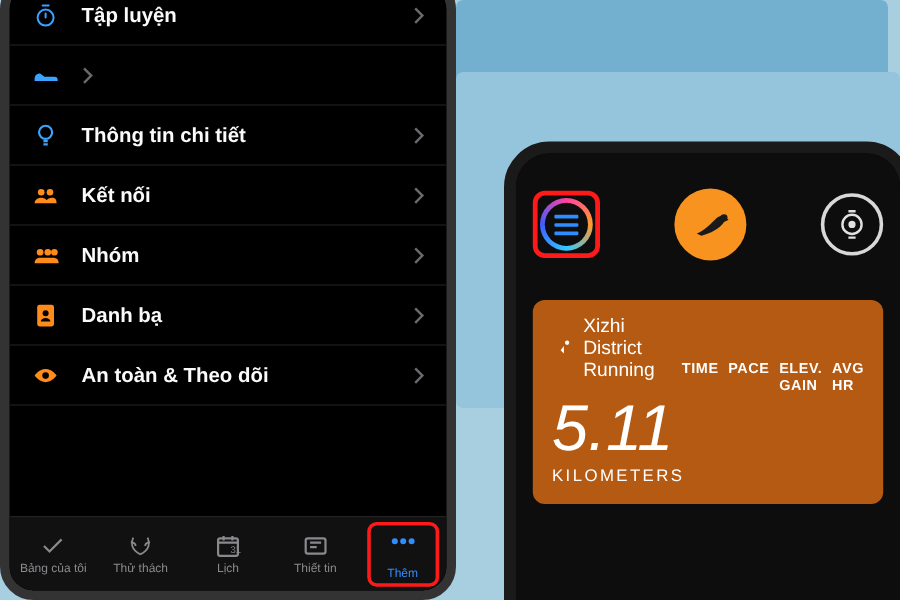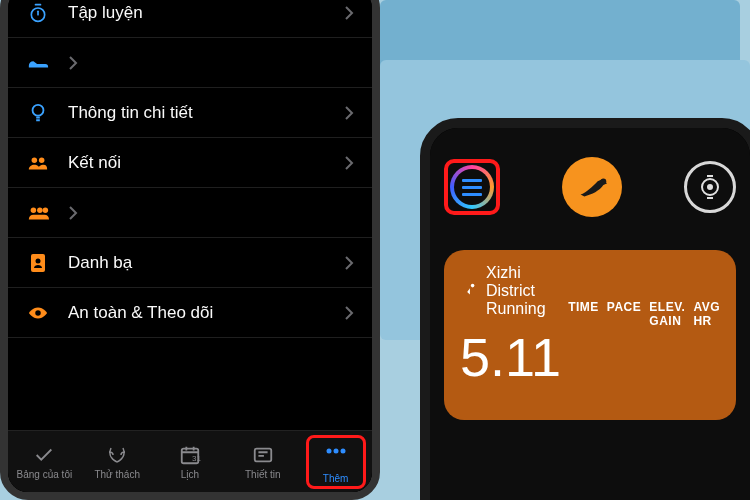--- a/index.html
+++ b/index.html
@@ -58,21 +58,21 @@
   .menu-item .mi-icon {
     width: 24px; height: 24px;
     display: flex; align-items: center; justify-content: center;
     margin-right: 18px;
     color: #3aa2ff;
   }
   .menu-item .mi-icon.orange { color: #ff8c1a; }
   .menu-item .mi-label {
     flex: 1;
     font-size: 17px;
-    font-weight: 400;
+    font-weight: 700;
     color: #fafafa;
   }
   .menu-item .chevron {
     color: #6a6a6e;
   }
   .tabbar {
     height: 62px;
     background: #111;
     display: flex;
     align-items: center;
@@ -167,39 +167,40 @@
     width: 52px; height: 52px;
     border: 3px solid #d8d8d8;
     border-radius: 50%;
     display: flex; align-items: center; justify-content: center;
     color: #e0e0e0;
   }
 
   .card {
     margin: 32px 14px 0 14px;
     background: #b45a12;
-    border-radius: 20px;
+    border-radius: 10px;
     color: #fff;
     padding: 14px 16px;
     display: flex;
     gap: 10px;
     min-height: 170px;
   }
   .card-left {
     min-width: 0;
   }
   .card-title-row {
     display: flex; align-items: center; gap: 8px;
     font-size: 16px;
     margin-bottom: 12px;
   }
   .card-metric {
     font-size: 54px;
     font-weight: 400;
     line-height: 1;
+    font-style: italic;
   }
   .card-unit {
     font-size: 14px;
     letter-spacing: 2px;
     margin-top: 4px;
   }
   .card-right {
     margin-left: auto;
     display: flex;
     flex-direction: row;
@@ -284,20 +285,21 @@
 
       <div class="menu-item">
         <span class="mi-icon orange">
           <svg width="22" height="16" viewBox="0 0 24 16" fill="currentColor">
               <circle cx="7" cy="5" r="3"></circle>
               <circle cx="14" cy="5" r="3"></circle>
               <circle cx="20" cy="5" r="3"></circle>
               <path d="M2 15c0-3 2-5 5-5h12c3 0 5 2 5 5"></path>
             </svg>
         </span>
+        <span class="mi-label">Nhóm</span>
         <span class="chevron">
           <svg width="10" height="16" viewBox="0 0 10 16" fill="none" stroke="currentColor" stroke-width="2">
               <path d="M2 2l6 6-6 6"></path>
             </svg>
         </span>
       </div>
 
       <div class="menu-item">
         <span class="mi-icon orange">
           <svg width="18" height="20" viewBox="0 0 18 20" fill="currentColor">
@@ -416,20 +418,21 @@
         <div class="card-title-row">
           <span>
             <svg width="18" height="18" viewBox="0 0 20 20" fill="#fff">
                 <circle cx="14" cy="4" r="2"></circle>
                 <path d="M11 7l-3 4 3 3v5M8 11l-4 2M13 9l4 2"></path>
               </svg>
           </span>
           <span>Xizhi District Running</span>
         </div>
         <div class="card-metric">5.11</div>
+        <div class="card-unit">KILOMETERS</div>
       </div>
       <div class="card-right">
         <span>TIME</span>
         <span>PACE</span>
         <span>ELEV. GAIN</span>
         <span>AVG HR</span>
       </div>
     </div>
   </div>
 </div>

